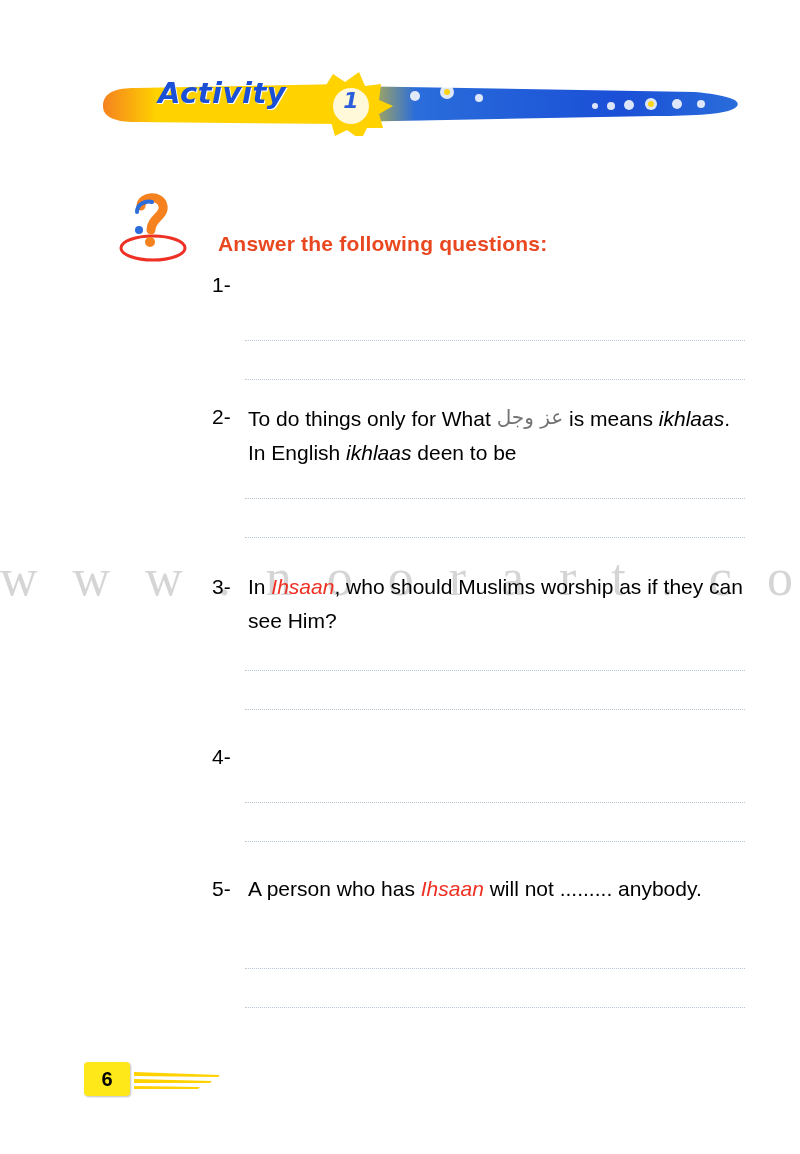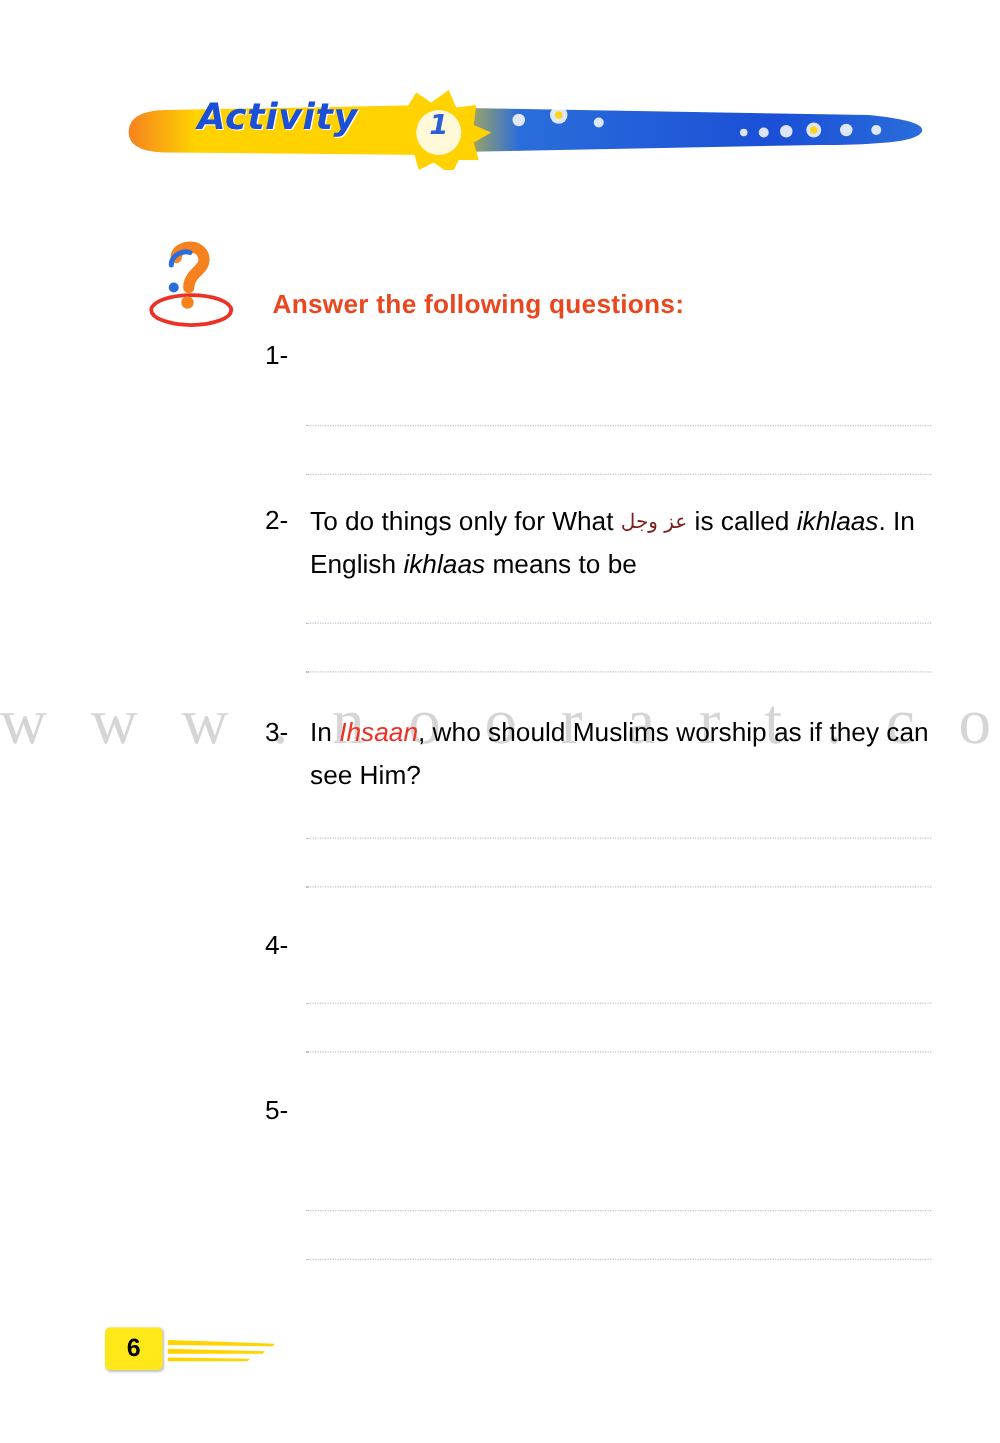--- a/index.html
+++ b/index.html
@@ -96,22 +96,22 @@
   }
   .qtext {
     font-size: 21px;
     color: #000;
     line-height: 34px;
   }
   .qtext .it { font-style: italic; }
   .qtext .red { color: #ee3124; font-style: italic; }
 
   .allah-glyph {
-    font-size: 16px;
-    color: #7f1d1d;
+    font-size: 20px;
+    color: #737373;
     font-family: "DejaVu Sans", sans-serif;
     vertical-align: 2px;
     letter-spacing: -1px;
   }
 
   
   .ruleset {
     position: absolute;
     left: 245px;
     width: 500px;
@@ -236,21 +236,21 @@
   </div>
   <div class="ruleset" style="top:340px;">
     <div class="rule"></div>
     <div class="rule"></div>
   </div>
 
   <div class="qblock" style="top:400px;">
     <div class="qrow">
       <div class="qnum">2-</div>
       <div class="qtext">
-        <span>To do things only for What </span><span class="allah-glyph">عز وجل</span><span> is called </span><span class="it">ikhlaas</span><span>. In English </span><span class="it">ikhlaas</span><span> means to be</span>
+        <span>To do things only for What </span><span class="allah-glyph">عز وجل</span><span> is means </span><span class="it">ikhlaas</span><span>. In English </span><span class="it">ikhlaas</span><span> deen to be</span>
       </div>
     </div>
   </div>
   <div class="ruleset" style="top:498px;">
     <div class="rule"></div>
     <div class="rule"></div>
   </div>
 
   <div class="watermark">w w w . n o o r a r t . c o m</div>
 
@@ -273,20 +273,23 @@
     </div>
   </div>
   <div class="ruleset" style="top:802px;">
     <div class="rule"></div>
     <div class="rule"></div>
   </div>
 
   <div class="qblock" style="top:872px;">
     <div class="qrow">
       <div class="qnum">5-</div>
+      <div class="qtext">
+        <span>A person who has </span><span class="red">Ihsaan</span><span> will not ......... anybody.</span>
+      </div>
     </div>
   </div>
   <div class="ruleset" style="top:968px;">
     <div class="rule"></div>
     <div class="rule"></div>
   </div>
 
   <div class="pagenum-box"></div>
   <div class="pagenum-text">6</div>
   <div class="pagenum-lines">

